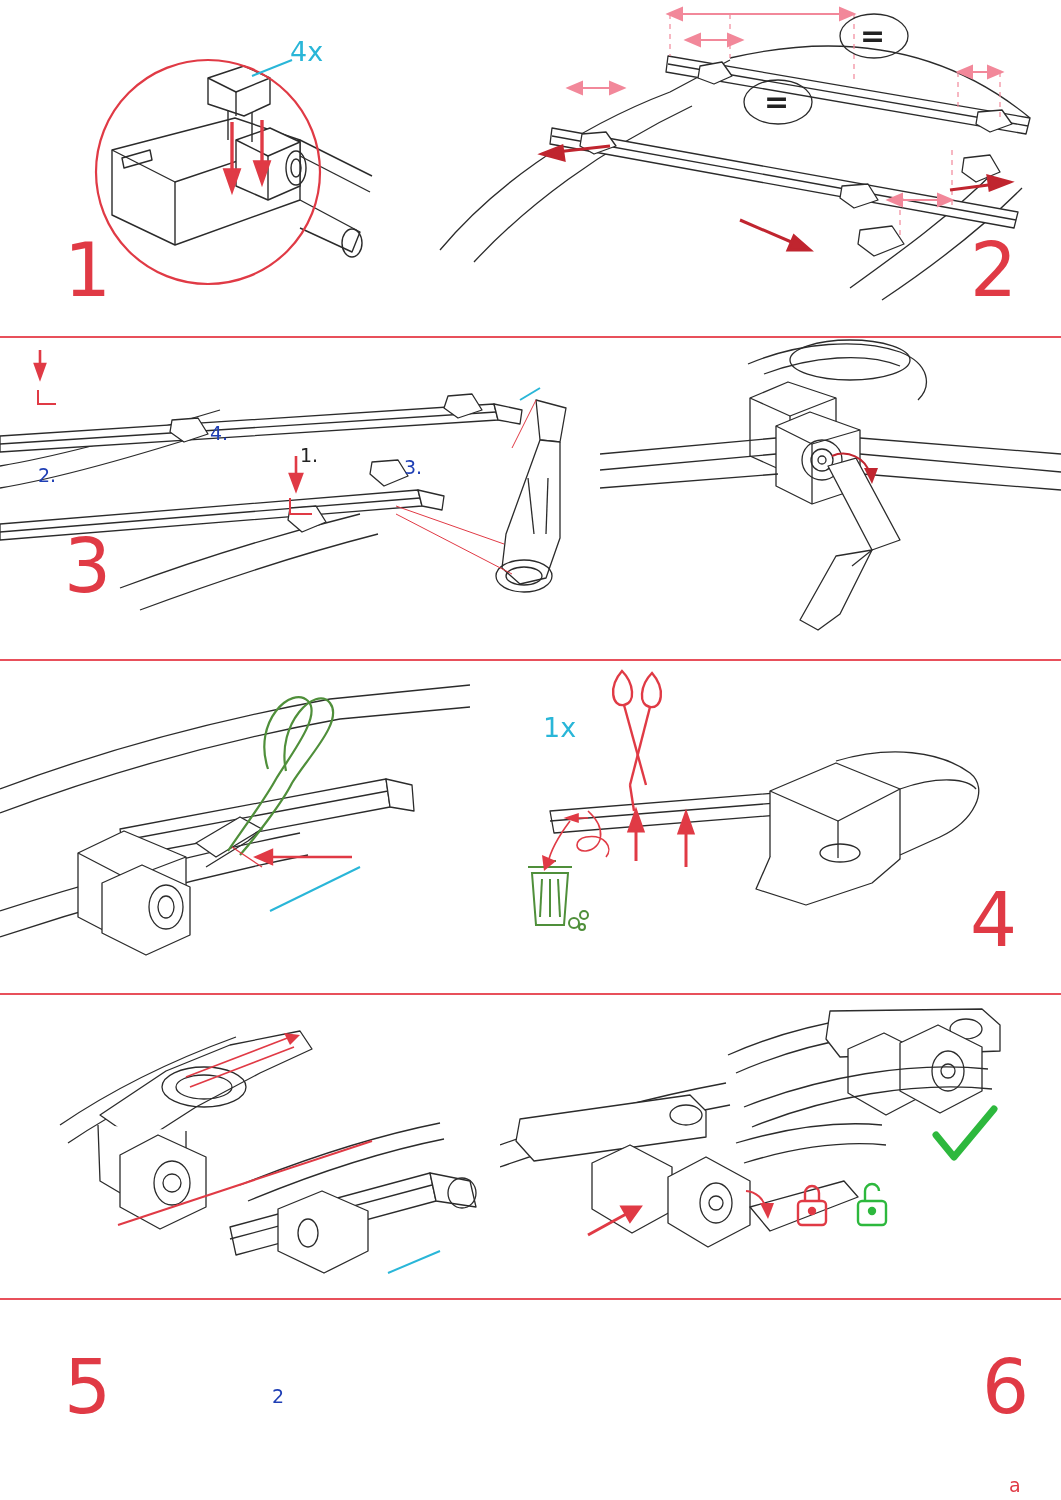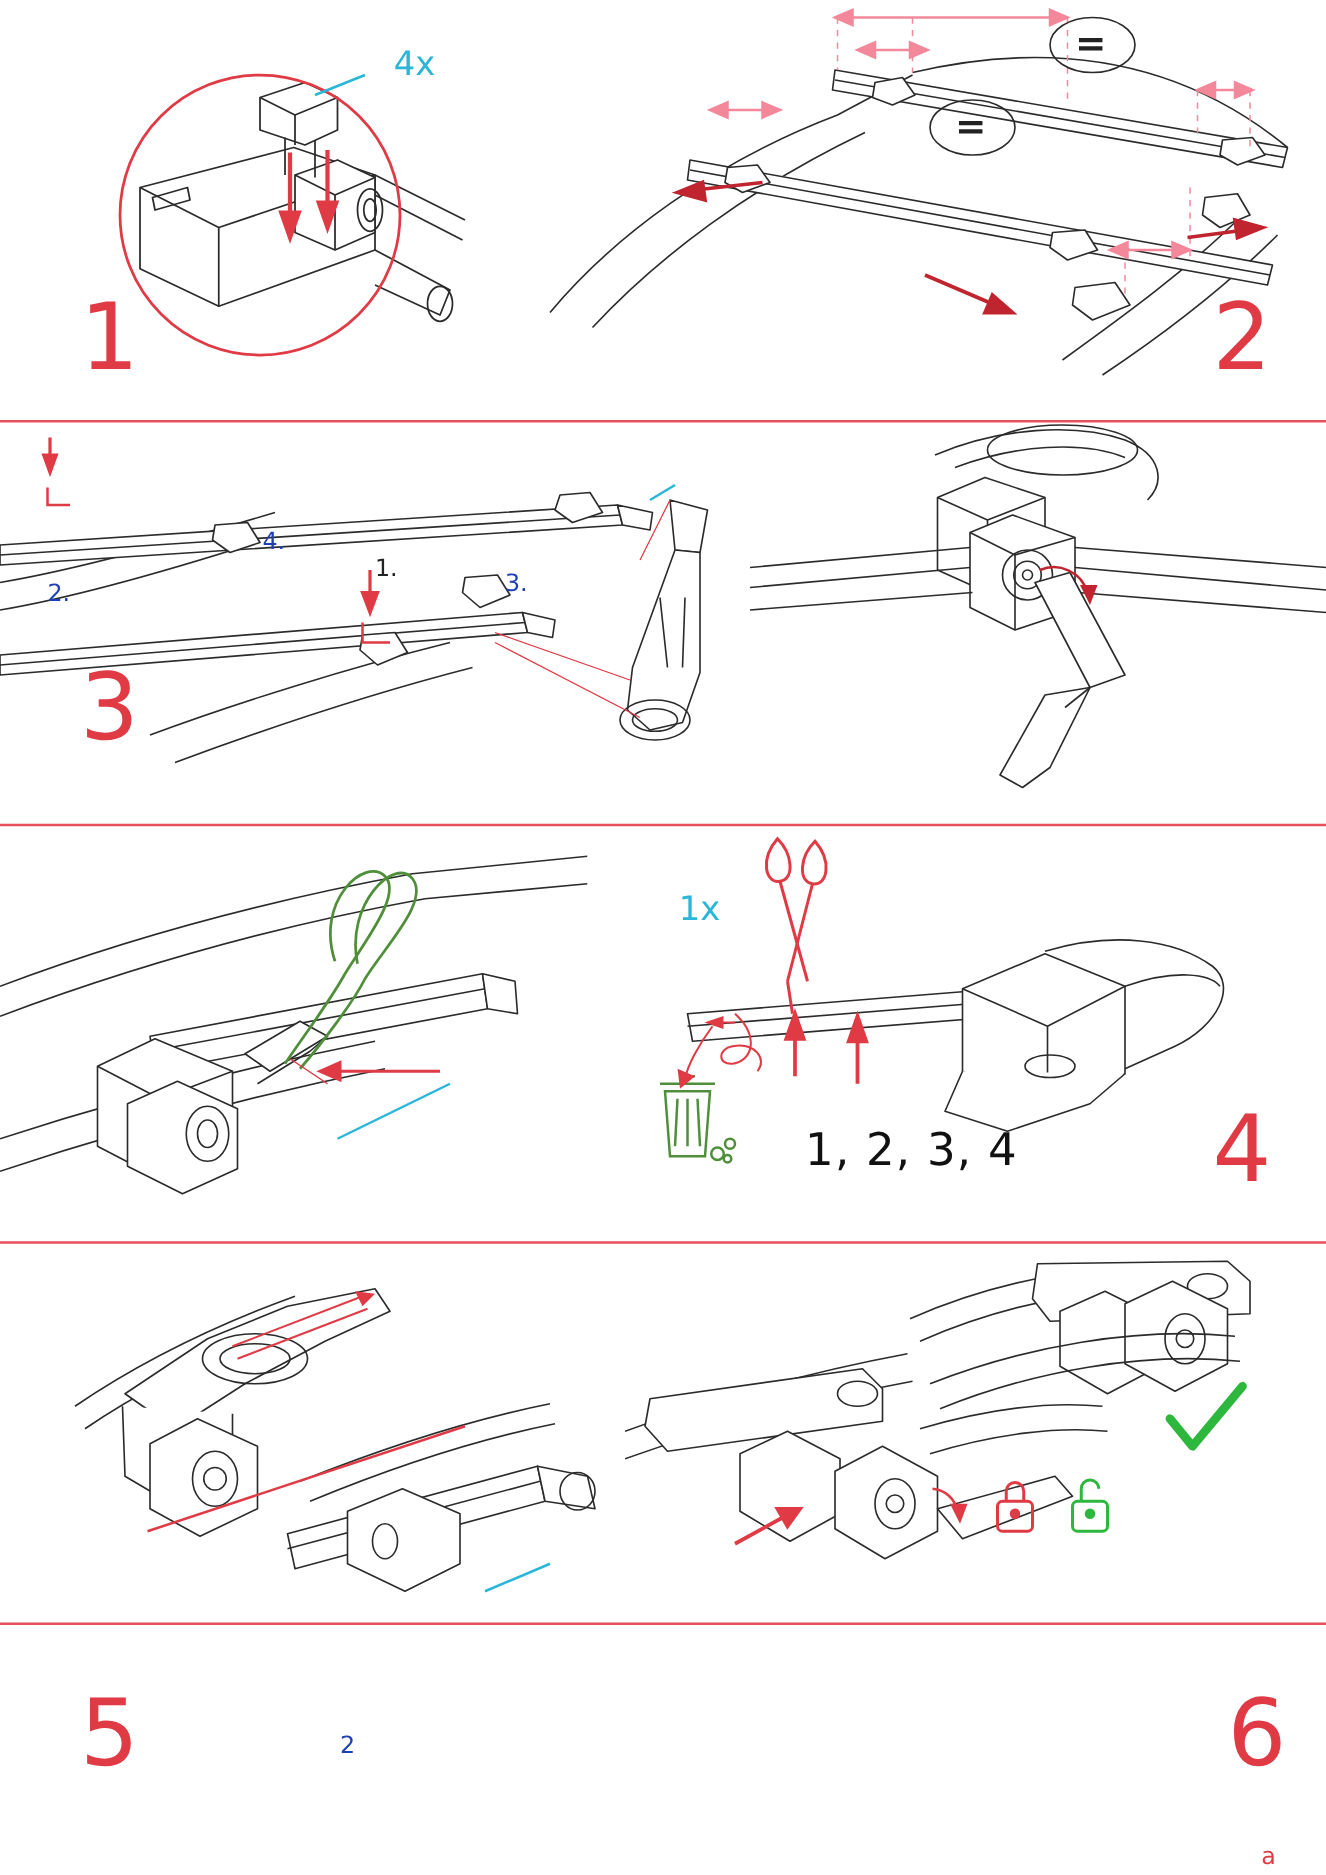--- a/index.html
+++ b/index.html
@@ -57,21 +57,21 @@
 
       <g stroke="#e03a45" stroke-width="3.4" fill="#e03a45">
         <line x1="232" y1="122" x2="232" y2="176"></line>
         <polygon points="232,190 225,170 239,170"></polygon>
         <line x1="262" y1="120" x2="262" y2="168"></line>
         <polygon points="262,182 255,162 269,162"></polygon>
       </g>
 
       <line x1="252" y1="76" x2="292" y2="60" stroke="#29b6d8" stroke-width="2"></line>
     </svg>
-    <div class="note-cyan" style="left:290px;top:36px;margin-left:25px;">4x</div>
+    <div class="note-cyan" style="left:290px;top:36px;">4x</div>
     <div class="stepnum" style="left:64px;top:238px;">1</div>
   </div>
 
   <div class="panel" style="left:430px;top:0;width:631px;height:336px;">
     <svg width="631" height="336" viewBox="0 0 631 336">
       <g fill="none" stroke="#2b2b2b" stroke-width="1.3" stroke-linejoin="round">
 
         <path d="M10 250 C60 190 140 130 240 92 L300 60"></path>
         <path d="M44 262 C96 206 170 150 262 106"></path>
         <path d="M300 58 C420 30 520 52 600 118"></path>
@@ -221,21 +221,20 @@
 
         <path d="M228 128 L272 212 L300 202 L256 120 Z" fill="#fff"></path>
         <path d="M272 212 L240 276 L218 292 L200 282 L236 218 Z" fill="#fff"></path>
         <path d="M272 212 L252 228"></path>
       </g>
       <g stroke="#c0252f" stroke-width="2" fill="none">
         <path d="M232 118 A28 28 0 0 1 270 136"></path>
       </g>
       <polygon points="272,146 264,130 278,130" fill="#c0252f"></polygon>
     </svg>
-    <div class="seq" style="left:44px;top:562px;">1, 2, 3, 4</div>
     <div class="stepnum" style="left:370px;top:550px;">4</div>
   </div>
 
   <div class="panel" style="left:0;top:661px;width:470px;height:332px;">
     <svg width="470" height="332" viewBox="0 0 470 332">
       <g fill="none" stroke="#2b2b2b" stroke-width="1.3" stroke-linejoin="round">
 
         <path d="M0 128 C90 94 200 62 330 38 L470 24"></path>
         <path d="M0 152 C96 116 208 82 340 58 L470 46"></path>
         <path d="M0 250 C80 224 180 196 300 172"></path>

